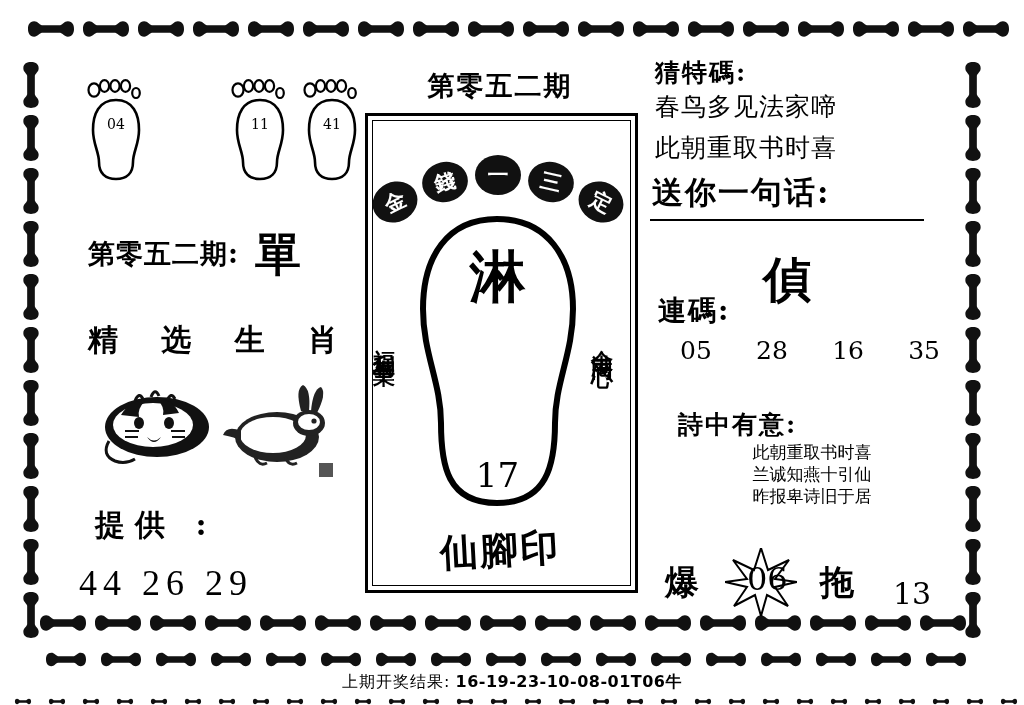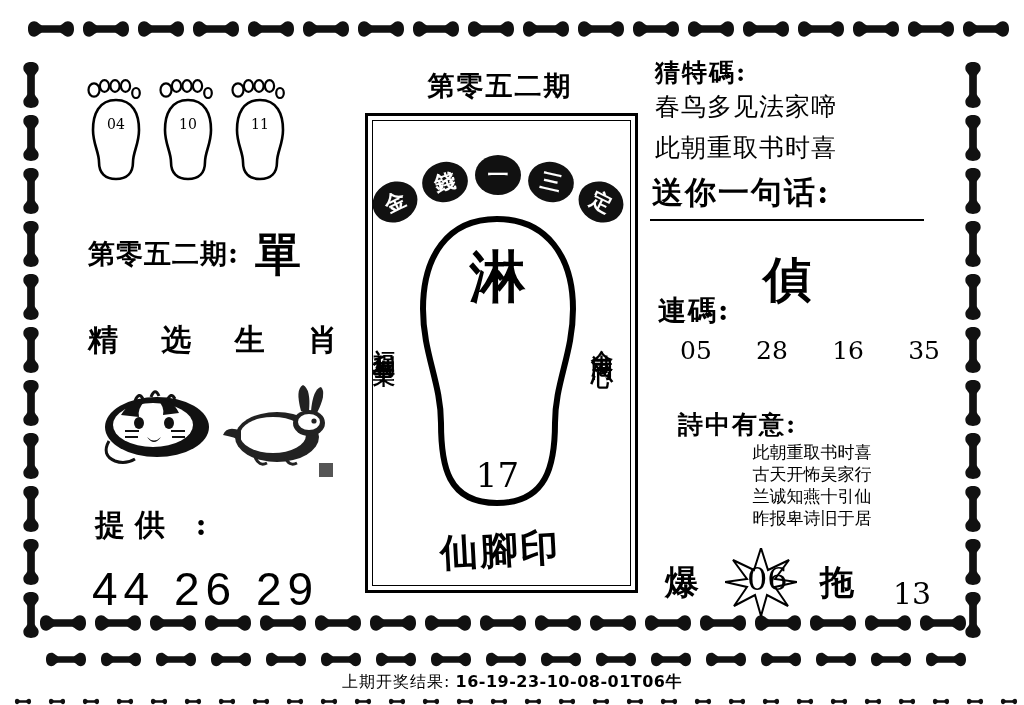--- a/index.html
+++ b/index.html
@@ -100,23 +100,23 @@
     font-family:"DejaVu Serif","Liberation Serif",serif;
     font-size:30px;font-weight:700;
   }
   .zoo{position:absolute;left:95px;top:375px;width:250px;height:105px;}
   .lbl-supply{
     position:absolute;left:95px;top:505px;
     font-family:"DejaVu Serif","Liberation Serif",serif;
     font-size:30px;font-weight:700;letter-spacing:10px;
   }
   .supply-nums{
-    position:absolute;left:92px;top:562px;
-    font-family:Liberation Sans, sans-serif;
-    font-size:46px;letter-spacing:6px;
+    position:absolute;left:79px;top:562px;
+    font-family:Liberation Serif, serif;
+    font-size:36px;letter-spacing:6px;
   }
 
   
   .r-title{
     position:absolute;left:655px;top:56px;
     font-family:"DejaVu Serif","Liberation Serif",serif;
     font-size:25px;font-weight:700;letter-spacing:2px;
   }
   .r-line1{
     position:absolute;left:655px;top:90px;
@@ -563,36 +563,36 @@
 
   <div class="feet-row" id="feetRow">
       <div class="footprint" style="left:0px;top:0;"><svg width="62" height="105" viewBox="0 0 62 105">
           <ellipse cx="9" cy="12" rx="5.5" ry="6.7" fill="none" stroke="#000" stroke-width="2.2"></ellipse>
           <ellipse cx="19.5" cy="8" rx="4.6" ry="5.8" fill="none" stroke="#000" stroke-width="2.2"></ellipse>
           <ellipse cx="30" cy="8" rx="4.6" ry="5.8" fill="none" stroke="#000" stroke-width="2.2"></ellipse>
           <ellipse cx="40.5" cy="8" rx="4.6" ry="5.8" fill="none" stroke="#000" stroke-width="2.2"></ellipse>
           <ellipse cx="51" cy="15" rx="3.8" ry="5" fill="none" stroke="#000" stroke-width="2.2"></ellipse>
           <path d="M31 22 C48 22 54 36 54 52 C54 66 48 74 48 84 C48 95 42 101 31 101 C20 101 14 95 14 84 C14 74 8 66 8 52 C8 36 14 22 31 22 Z" fill="none" stroke="#000" stroke-width="2.6"></path>
         </svg><div class="fnum">04</div></div>
-      <div class="footprint" style="left:72px;top:0;"><svg width="62" height="105" viewBox="0 0 62 105">
-          <ellipse cx="9" cy="12" rx="5.5" ry="6.7" fill="none" stroke="#000" stroke-width="2.2"></ellipse>
-          <ellipse cx="19.5" cy="8" rx="4.6" ry="5.8" fill="none" stroke="#000" stroke-width="2.2"></ellipse>
-          <ellipse cx="30" cy="8" rx="4.6" ry="5.8" fill="none" stroke="#000" stroke-width="2.2"></ellipse>
-          <ellipse cx="40.5" cy="8" rx="4.6" ry="5.8" fill="none" stroke="#000" stroke-width="2.2"></ellipse>
-          <ellipse cx="51" cy="15" rx="3.8" ry="5" fill="none" stroke="#000" stroke-width="2.2"></ellipse>
-          <path d="M31 22 C48 22 54 36 54 52 C54 66 48 74 48 84 C48 95 42 101 31 101 C20 101 14 95 14 84 C14 74 8 66 8 52 C8 36 14 22 31 22 Z" fill="none" stroke="#000" stroke-width="2.6"></path>
-        </svg><div class="fnum">10</div></div>
       <div class="footprint" style="left:144px;top:0;"><svg width="62" height="105" viewBox="0 0 62 105">
           <ellipse cx="9" cy="12" rx="5.5" ry="6.7" fill="none" stroke="#000" stroke-width="2.2"></ellipse>
           <ellipse cx="19.5" cy="8" rx="4.6" ry="5.8" fill="none" stroke="#000" stroke-width="2.2"></ellipse>
           <ellipse cx="30" cy="8" rx="4.6" ry="5.8" fill="none" stroke="#000" stroke-width="2.2"></ellipse>
           <ellipse cx="40.5" cy="8" rx="4.6" ry="5.8" fill="none" stroke="#000" stroke-width="2.2"></ellipse>
           <ellipse cx="51" cy="15" rx="3.8" ry="5" fill="none" stroke="#000" stroke-width="2.2"></ellipse>
           <path d="M31 22 C48 22 54 36 54 52 C54 66 48 74 48 84 C48 95 42 101 31 101 C20 101 14 95 14 84 C14 74 8 66 8 52 C8 36 14 22 31 22 Z" fill="none" stroke="#000" stroke-width="2.6"></path>
         </svg><div class="fnum">11</div></div>
+      <div class="footprint" style="left:216px;top:0;"><svg width="62" height="105" viewBox="0 0 62 105">
+          <ellipse cx="9" cy="12" rx="5.5" ry="6.7" fill="none" stroke="#000" stroke-width="2.2"></ellipse>
+          <ellipse cx="19.5" cy="8" rx="4.6" ry="5.8" fill="none" stroke="#000" stroke-width="2.2"></ellipse>
+          <ellipse cx="30" cy="8" rx="4.6" ry="5.8" fill="none" stroke="#000" stroke-width="2.2"></ellipse>
+          <ellipse cx="40.5" cy="8" rx="4.6" ry="5.8" fill="none" stroke="#000" stroke-width="2.2"></ellipse>
+          <ellipse cx="51" cy="15" rx="3.8" ry="5" fill="none" stroke="#000" stroke-width="2.2"></ellipse>
+          <path d="M31 22 C48 22 54 36 54 52 C54 66 48 74 48 84 C48 95 42 101 31 101 C20 101 14 95 14 84 C14 74 8 66 8 52 C8 36 14 22 31 22 Z" fill="none" stroke="#000" stroke-width="2.6"></path>
+        </svg><div class="fnum">41</div></div>
     </div>
 
   <div class="lbl-dan">第零五二期:</div>
   <div class="val-dan">單</div>
 
   <div class="lbl-zodiac">
     <span>精</span>
     <span>选</span>
     <span>生</span>
     <span>肖</span>
@@ -669,21 +669,20 @@
   <div class="lian-nums">
     <span>05</span>
     <span>28</span>
     <span>16</span>
     <span>35</span>
   </div>
 
   <div class="r-poem-title">詩中有意:</div>
   <div class="poem">
     <div>此朝重取书时喜</div>
-    <div>古天开怖吴家行</div>
     <div>兰诚知燕十引仙</div>
     <div>昨报卑诗旧于居</div>
   </div>
 
   <div class="bao-row">
     <svg class="starburst" viewBox="0 0 72 68">
       <path d="M36 0 L43 22 L64 12 L50 31 L72 34 L50 39 L63 58 L42 47 L36 68 L30 47 L9 58 L22 39 L0 34 L22 31 L8 12 L29 22 Z" fill="none" stroke="#000" stroke-width="2"></path>
     </svg>
     <span class="bao-char">爆</span>
     <span class="bao-num">06</span>

